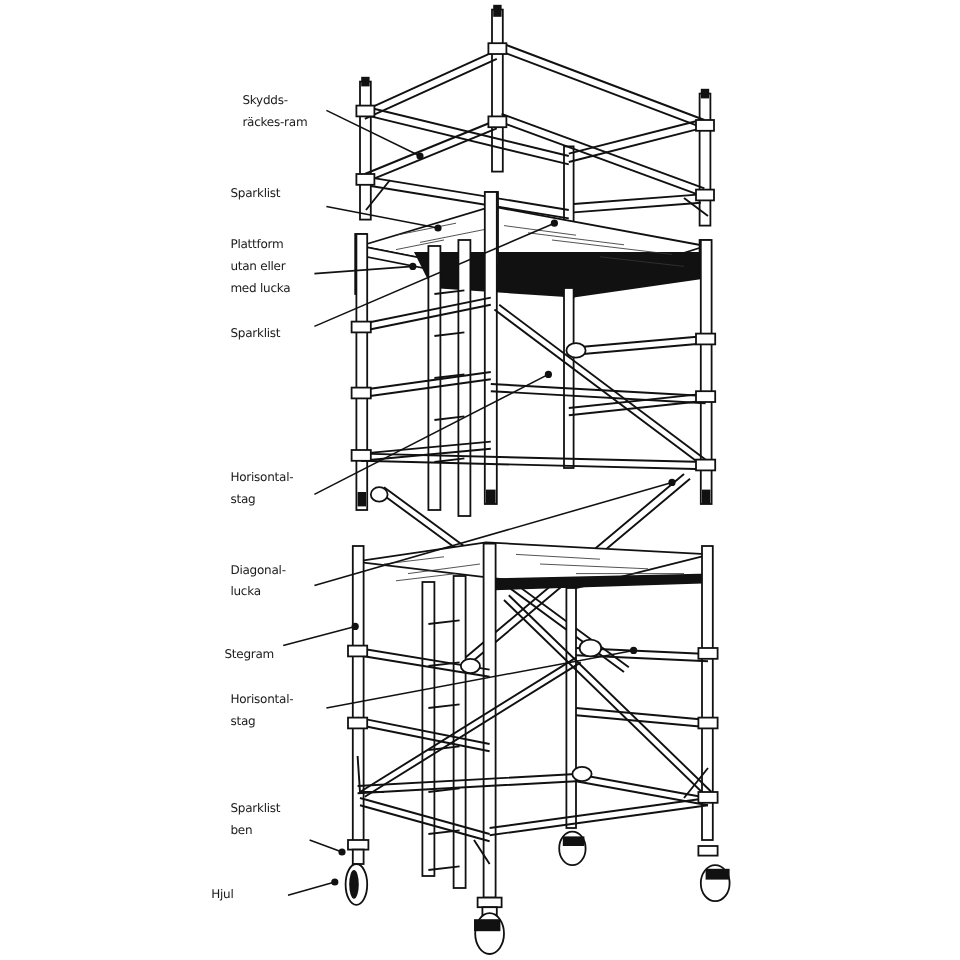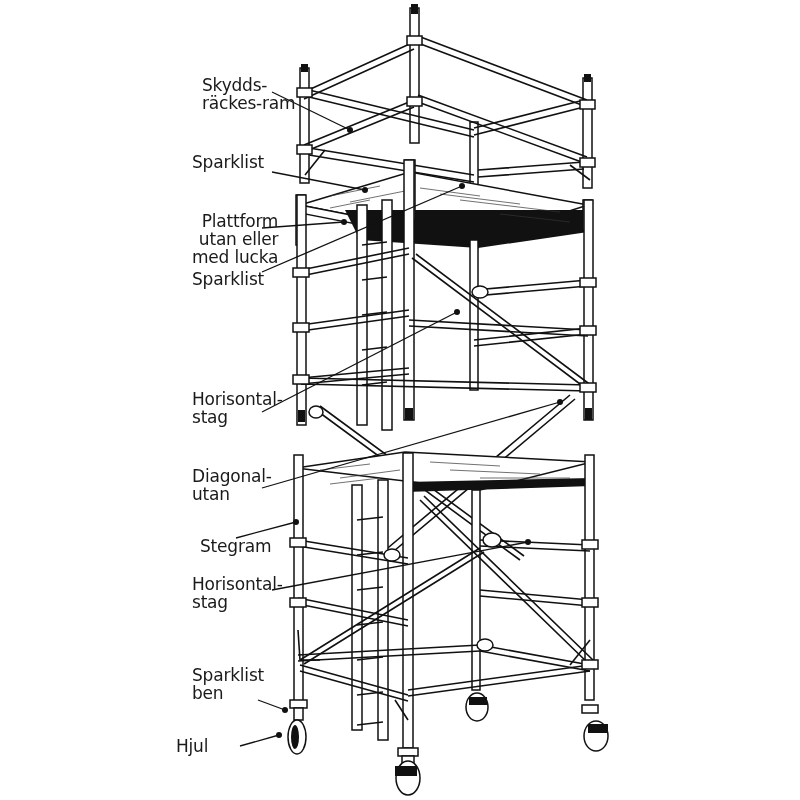--- a/index.html
+++ b/index.html
@@ -1,18 +1,18 @@
 <!DOCTYPE html>
 <html><head>
 <meta charset="utf-8">
 <style>
   html, body { margin: 0; padding: 0; background: #ffffff; }
   body { width: 800px; height: 800px; position: relative; overflow: hidden; font-family: "DejaVu Sans", "Liberation Sans", sans-serif; }
   #diagram { position: absolute; left: 0; top: 0; width: 800px; height: 800px; }
-  .label { position: absolute; font-size: 17px; line-height: 18px; color: #1a1a1a; white-space: pre; font-family: "DejaVu Sans", sans-serif; letter-spacing: -0.2px; }
+  .label { position: absolute; font-size: 10px; line-height: 18px; color: #1a1a1a; white-space: pre; font-family: "DejaVu Sans", sans-serif; letter-spacing: -0.2px; }
   .tube { stroke: #111; stroke-width: 1.6; fill: none; }
   .tube-fill { fill: #fff; stroke: #111; stroke-width: 1.5; }
   .leader { stroke: #111; stroke-width: 1.3; fill: none; }
   .dot { fill: #111; }
   .dark { fill: #111; }
   .grain { stroke: #333; stroke-width: 0.7; fill: none; }
 </style>
 </head>
 <body>
 
@@ -187,26 +187,26 @@
     <line class="leader" x1="258" y1="700" x2="285" y2="710"></line>
     <circle class="dot" cx="285" cy="710" r="3"></circle>
     <line class="leader" x1="240" y1="746" x2="279" y2="735"></line>
     <circle class="dot" cx="279" cy="735" r="3"></circle>
   </g>
 </svg>
 
 <div class="label" style="left:202px; top:76px;">Skydds-
 räckes-ram</div>
 <div class="label" style="left:192px; top:153px;">Sparklist</div>
-<div class="label" style="left:192px; top:212px;text-align:right;">Plattform
+<div class="label" style="left:192px; top:196px;">Plattform
 utan eller
 med lucka</div>
 <div class="label" style="left:192px; top:270px;">Sparklist</div>
 <div class="label" style="left:192px; top:390px;">Horisontal-
 stag</div>
 <div class="label" style="left:192px; top:467px;">Diagonal-
-utan</div>
-<div class="label" style="left:200px; top:537px;">Stegram</div>
+lucka</div>
+<div class="label" style="left:187px; top:537px;">Stegram</div>
 <div class="label" style="left:192px; top:575px;">Horisontal-
 stag</div>
 <div class="label" style="left:192px; top:666px;">Sparklist
 ben</div>
 <div class="label" style="left:176px; top:737px;">Hjul</div>
 
 </body></html>

